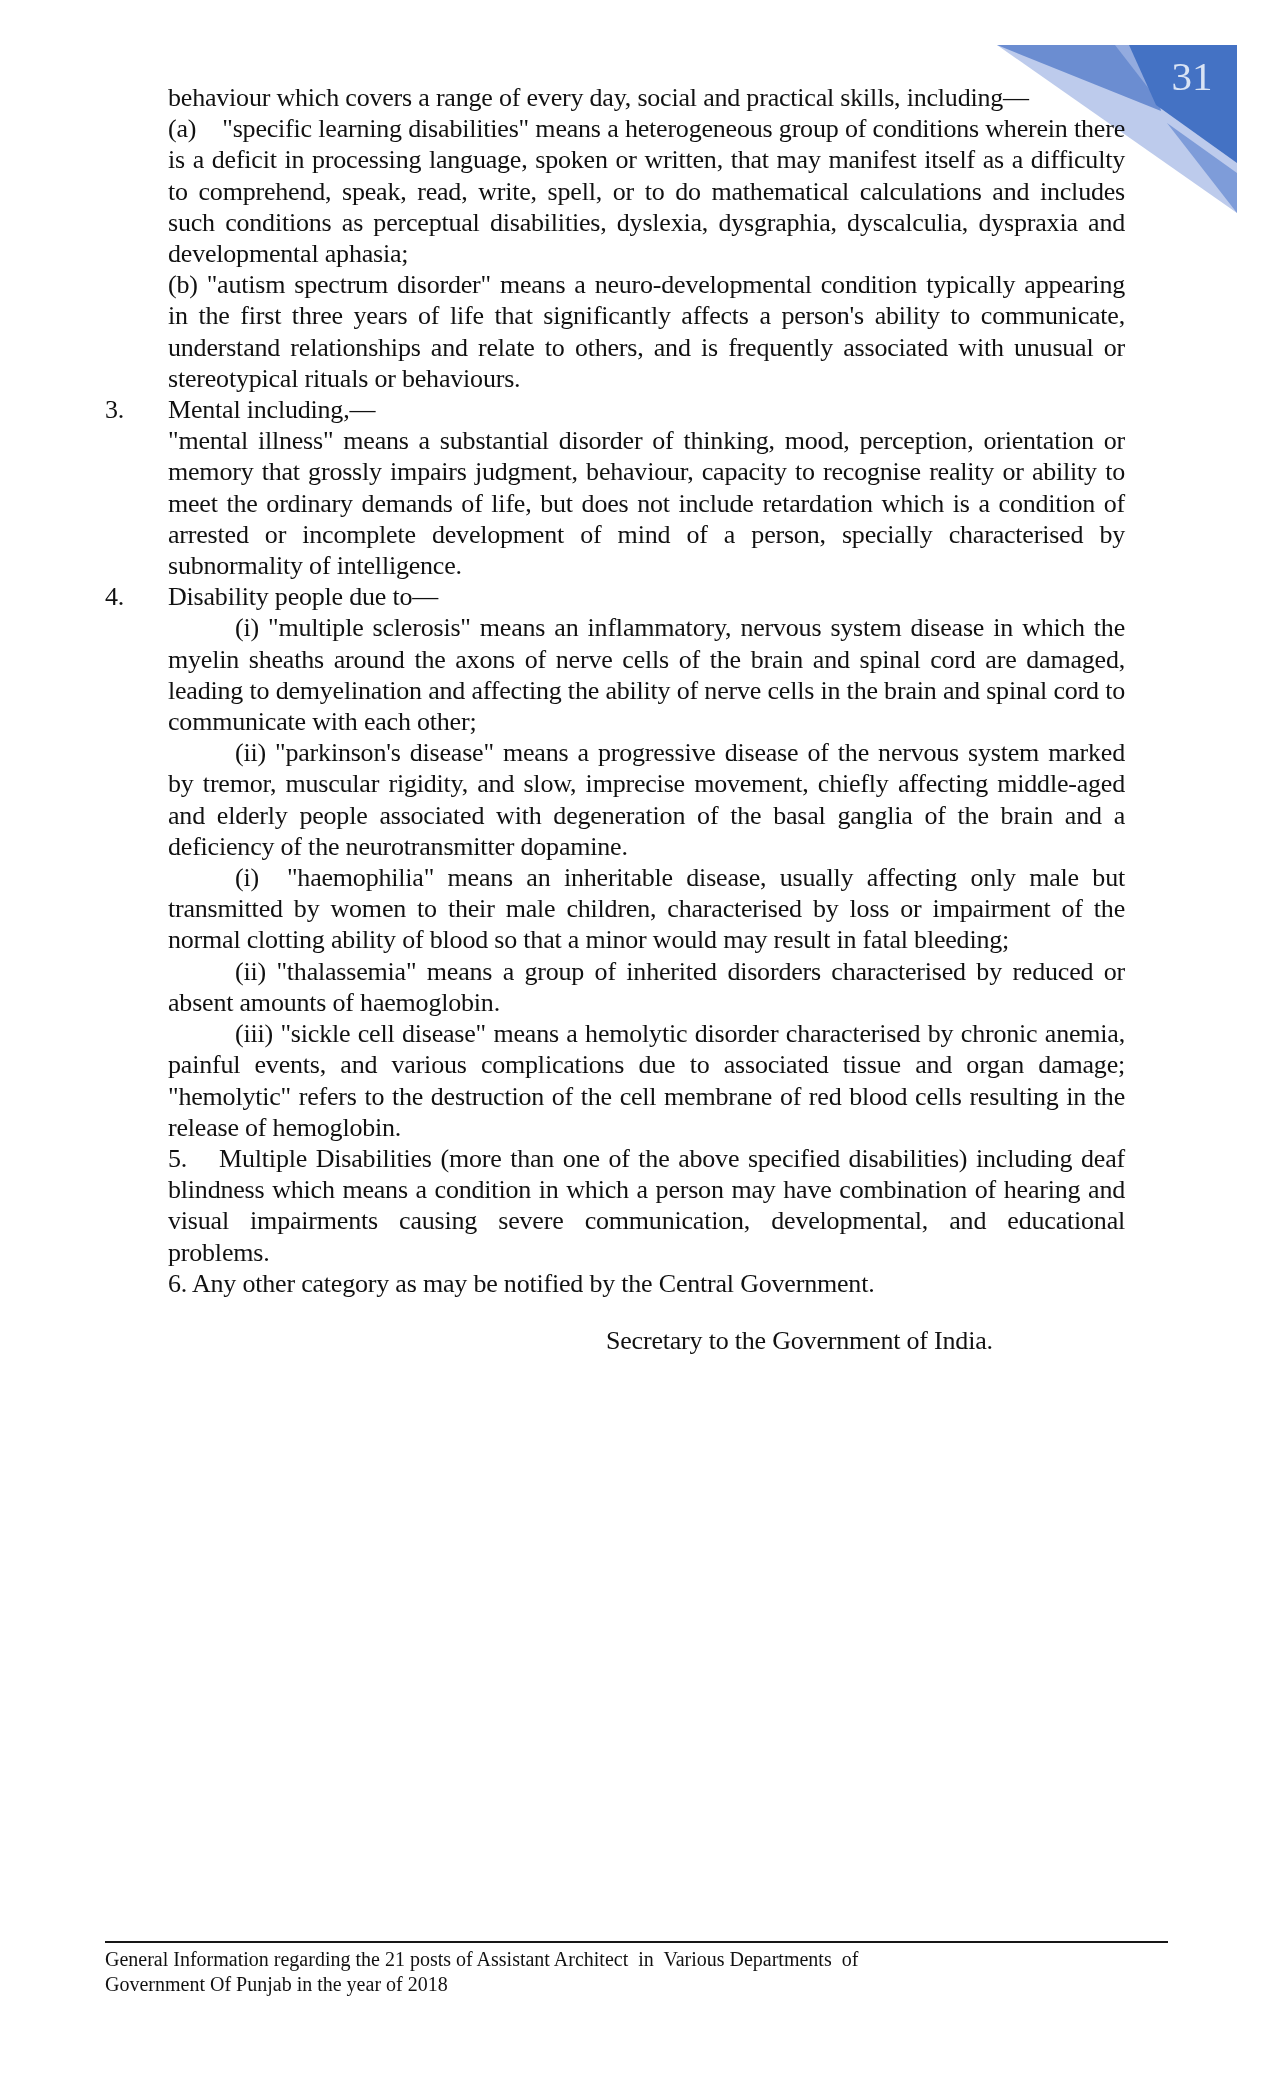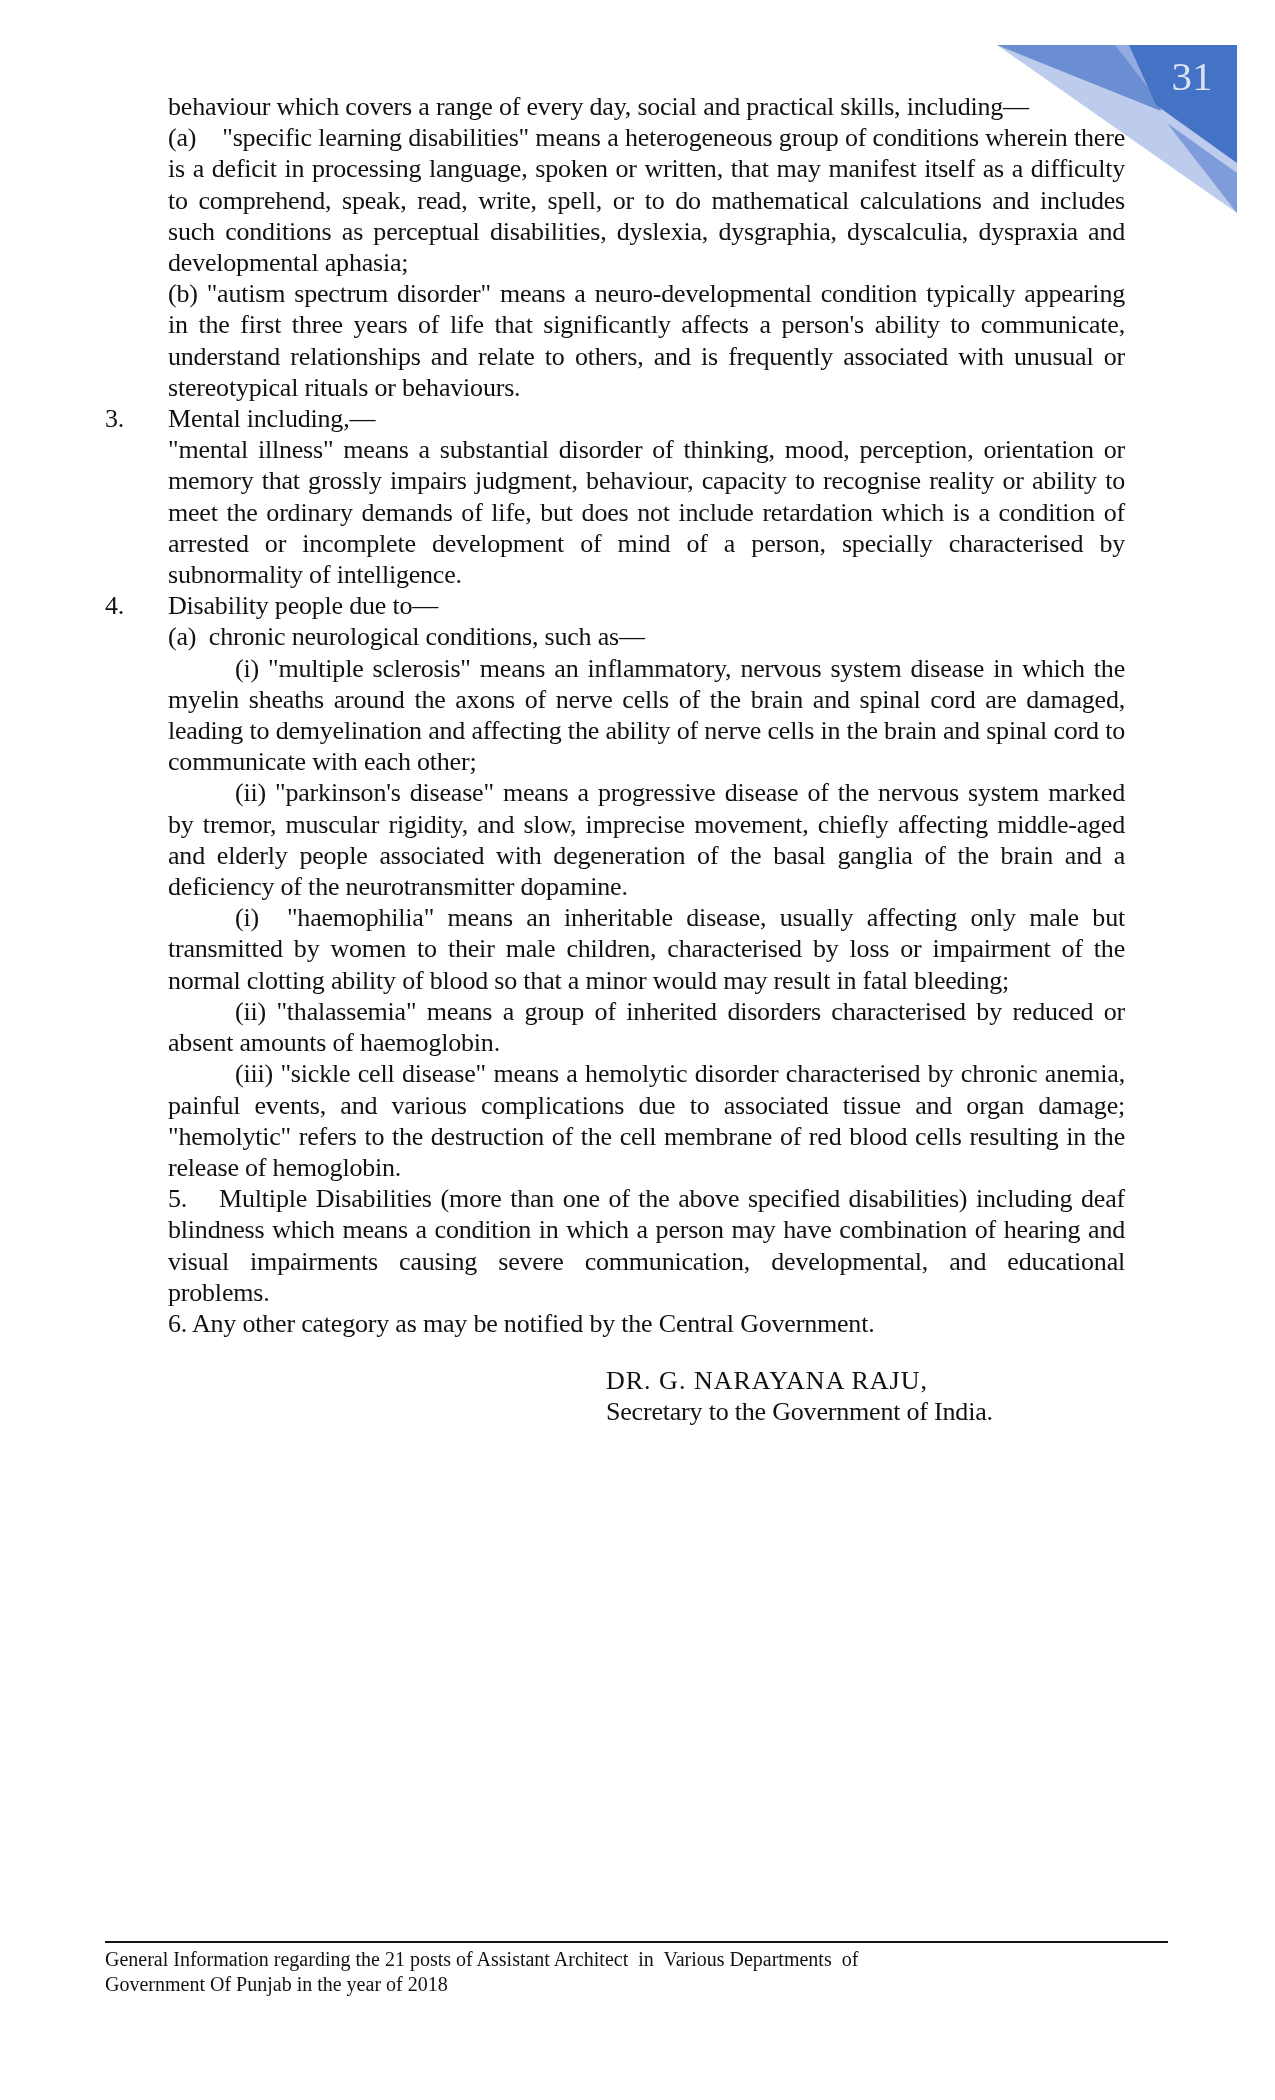--- a/index.html
+++ b/index.html
@@ -16,21 +16,21 @@
     left: 997px; top: 45px;
     width: 240px; height: 168px;
     z-index: 0;
   }
   .deco text {
     font-family: "Liberation Serif", "DejaVu Serif", serif;
     font-size: 41px;
   }
   .content {
     position: absolute;
-    left: 168px; top: 13px;
+    left: 168px; top: 4px;
     width: 957px;
     padding-top: 78px;
     font-size: 26px;
     line-height: 31.2px;
     text-align: justify;
     letter-spacing: -0.2px;
     z-index: 1;
   }
   .content p { margin: 0; position: relative; }
   .num {
@@ -79,39 +79,37 @@
   <p><span>(a)</span><span class="gap26"></span><span>"specific learning disabilities" means a heterogeneous group of conditions wherein there is a deficit in processing language, spoken or written, that may manifest itself as a difficulty to comprehend, speak, read, write, spell, or to do mathematical calculations and includes such conditions as perceptual disabilities, dyslexia, dysgraphia, dyscalculia, dyspraxia and developmental aphasia;</span></p>
 
   <p>(b) "autism spectrum disorder" means a neuro-developmental condition typically appearing in the first three years of life that significantly affects a person's ability to communicate, understand relationships and relate to others, and is frequently associated with unusual or stereotypical rituals or behaviours.</p>
 
   <p><span class="num">3.</span><span>Mental including,—</span></p>
 
   <p>"mental illness" means a substantial disorder of thinking, mood, perception, orientation or memory that grossly impairs judgment, behaviour, capacity to recognise reality or ability to meet the ordinary demands of life, but does not include retardation which is a condition of arrested or incomplete development of mind of a person, specially characterised by subnormality of intelligence.</p>
 
   <p><span class="num">4.</span><span>Disability people due to—</span></p>
 
-  <p class="sub">(a)&nbsp; chronic neurological conditions, such as—</p>
 
   <p class="roman">(i) "multiple sclerosis" means an inflammatory, nervous system disease in which the myelin sheaths around the axons of nerve cells of the brain and spinal cord are damaged, leading to demyelination and affecting the ability of nerve cells in the brain and spinal cord to communicate with each other;</p>
 
   <p class="roman">(ii) "parkinson's disease" means a progressive disease of the nervous system marked by tremor, muscular rigidity, and slow, imprecise movement, chiefly affecting middle-aged and elderly people associated with degeneration of the basal ganglia of the brain and a deficiency of the neurotransmitter dopamine.</p>
 
 
   <p class="roman"><span>(i)</span><span class="gap28"></span><span>"haemophilia" means an inheritable disease, usually affecting only male but transmitted by women to their male children, characterised by loss or impairment of the normal clotting ability of blood so that a minor would may result in fatal bleeding;</span></p>
 
   <p class="roman">(ii) "thalassemia" means a group of inherited disorders characterised by reduced or absent amounts of haemoglobin.</p>
 
   <p class="roman">(iii) "sickle cell disease" means a hemolytic disorder characterised by chronic anemia, painful events, and various complications due to associated tissue and organ damage; "hemolytic" refers to the destruction of the cell membrane of red blood cells resulting in the release of hemoglobin.</p>
 
   <p><span>5.</span><span class="gap32"></span><span>Multiple Disabilities (more than one of the above specified disabilities) including deaf blindness which means a condition in which a person may have combination of hearing and visual impairments causing severe communication, developmental, and educational problems.</span></p>
 
   <p>6. Any other category as may be notified by the Central Government.</p>
 
   <div class="signature">
-    <div class="caps">DR. G. NARAYANA RAJU,</div>
     <div>Secretary to the Government of India.</div>
   </div>
 
 </div>
 
 <div class="footer">
   <div>General Information regarding the 21 posts of Assistant Architect&nbsp; in&nbsp; Various Departments&nbsp; of</div>
   <div>Government Of Punjab in the year of 2018</div>
 </div>
 

